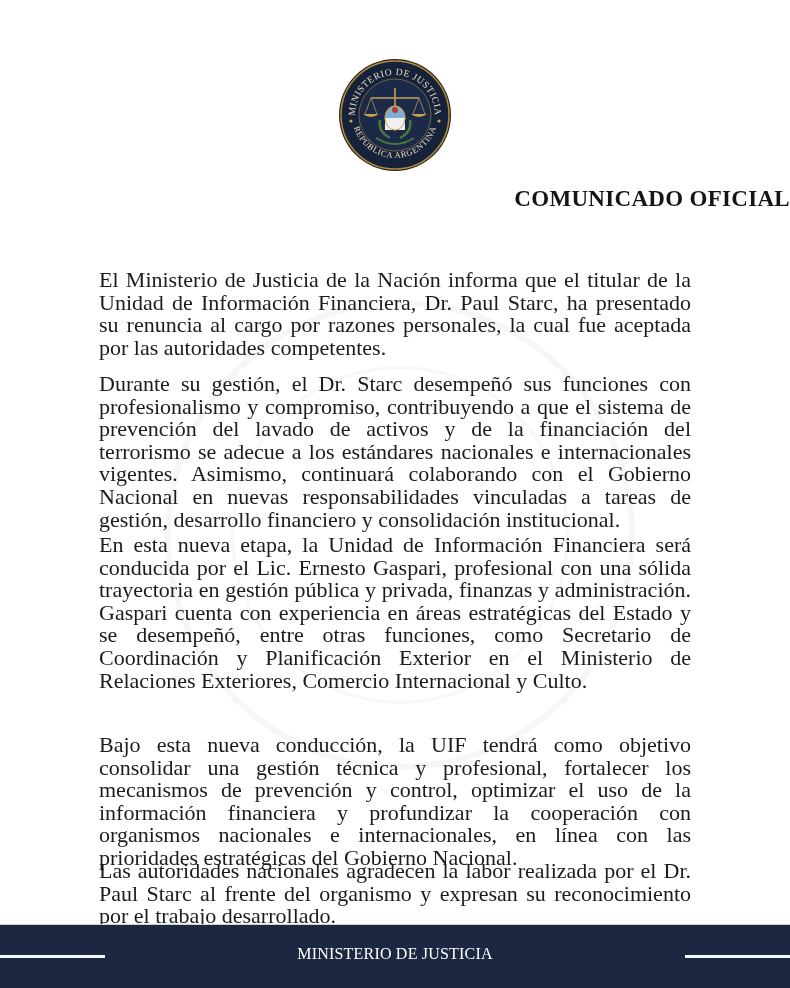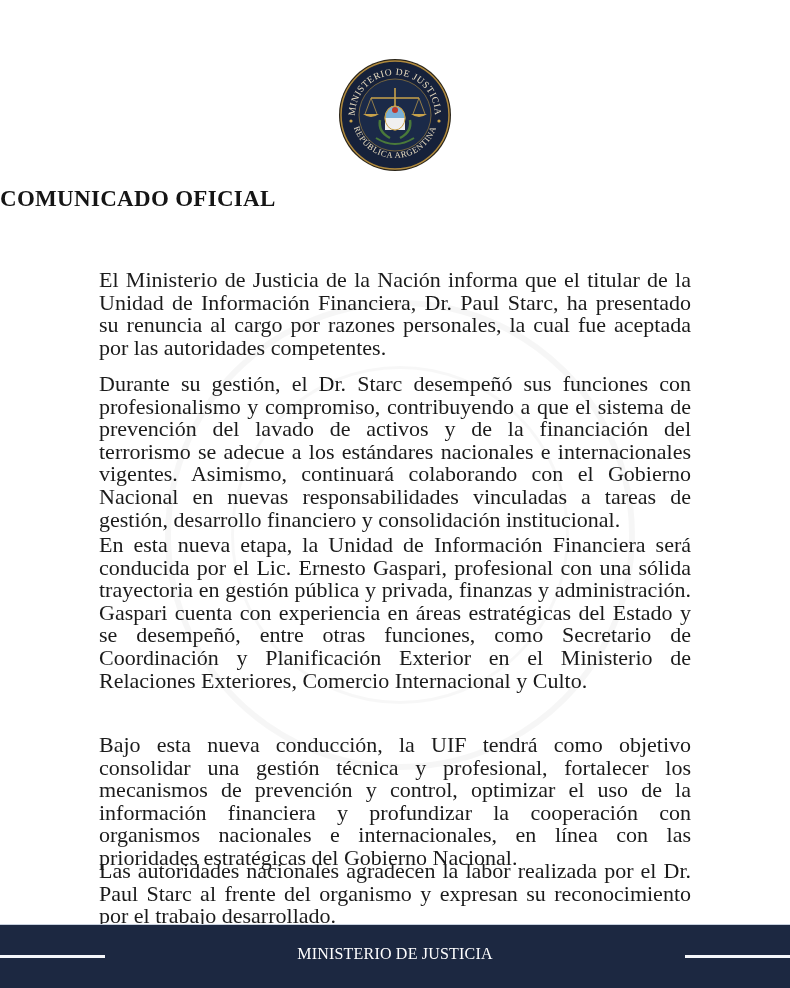--- a/index.html
+++ b/index.html
@@ -13,21 +13,21 @@
     }
     .watermark::after {
       content: ""; position: absolute; left: 60px; top: 60px; right: 60px; bottom: 60px;
       border-radius: 50%; border: 3px solid rgba(0,0,0,0.03);
     }
 
     .seal { position: absolute; left: 338px; top: 58px; width: 114px; height: 114px; }
 
     .title {
       position: absolute; left: 0; right: 0; top: 186px;
-      text-align: left; font-family: "Liberation Serif", serif; font-weight: bold;
+      text-align: right; font-family: "Liberation Serif", serif; font-weight: bold;
       font-size: 23px; letter-spacing: 0.3px; color: #151515;
     }
 
     .body-text {
       position: absolute; left: 99px; width: 592px;
       font-family: "Liberation Serif", serif; font-size: 22px; line-height: 22.6px;
       text-align: justify; color: #1b1b1b; margin-top: 32px;
     }
     .p1 { top: 237px; }
     .p2 { top: 341px; }

